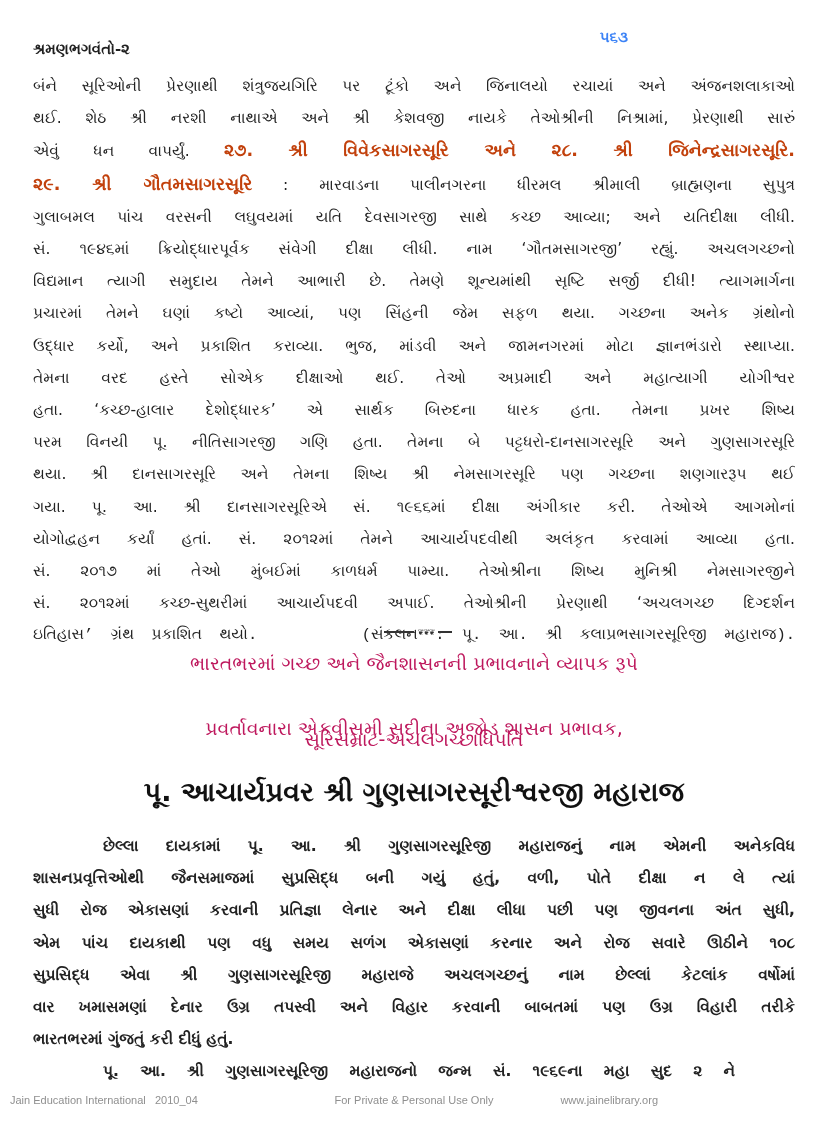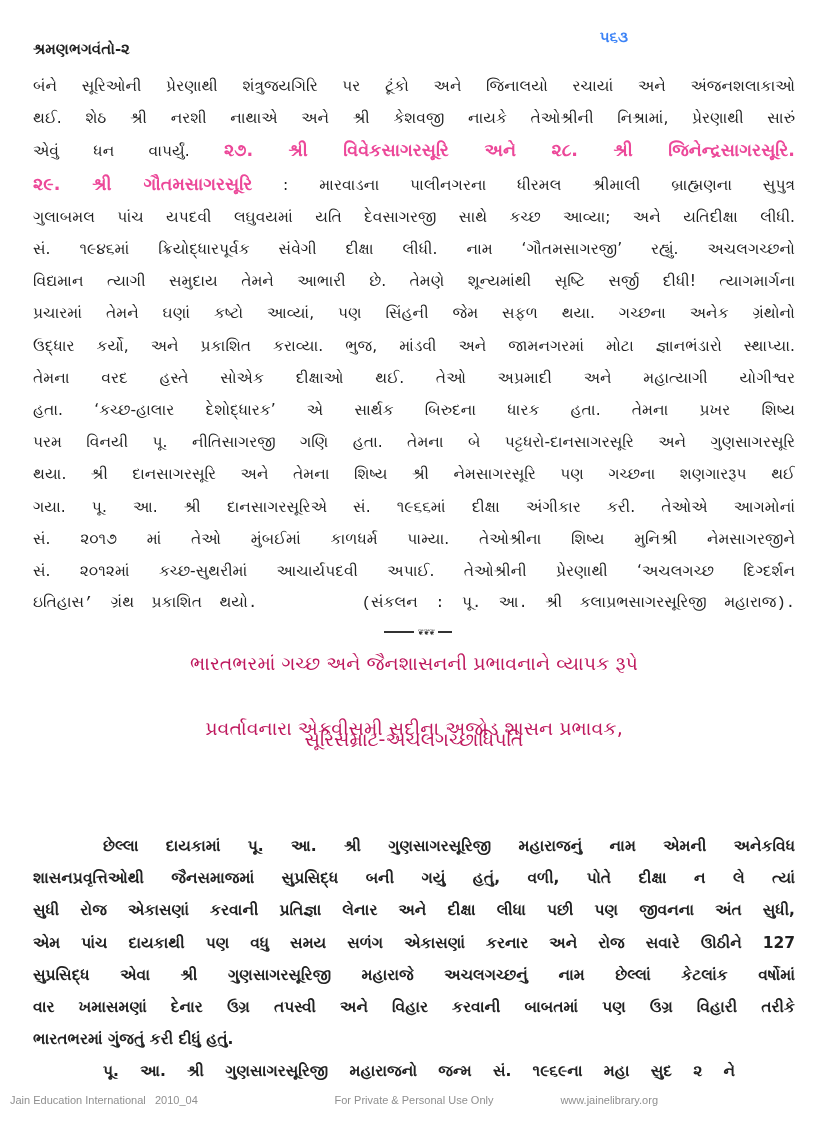--- a/index.html
+++ b/index.html
@@ -17,21 +17,21 @@
       position: absolute; right: 40px; top: 28px; font-size: 15px; font-weight: bold;
       font-family: "DejaVu Serif", serif; color: #3b82f6;
     }
     .body-block {
       position: absolute; left: 33px; width: 762px; font-size: 15.5px; line-height: 32.2px;
       text-align: justify; text-align-last: justify; font-family: "DejaVu Sans", sans-serif;
       color: #222;
     }
     .block-1 { top: 70px; }
     .line { display: block; white-space: nowrap; overflow: hidden; text-align: justify; text-align-last: justify; }
-    .bold-inline { font-weight: bold; font-size: 17.5px; color: #ec4899; }
+    .bold-inline { font-weight: bold; font-size: 17.5px; color: #c2410c; }
     .divider {
       position: absolute; left: 354px; top: 627px; width: 128px; height: 10px;
       display: flex; align-items: center; justify-content: center;
     }
     .divider .bar { height: 1.5px; background: #333; }
     .divider .orn { font-size: 8px; letter-spacing: -1px; color: #333; margin: 0 3px; }
     .heading-line {
       position: absolute; left: 0; width: 828px; text-align: center;
       font-size: 19px; color: #be185d; font-family: "DejaVu Sans", sans-serif;
     }
@@ -64,51 +64,53 @@
     <span class="line">બંને સૂરિઓની પ્રેરણાથી શંત્રુજયગિરિ પર ટૂંકો અને જિનાલયો રચાયાં અને અંજનશલાકાઓ</span>
     <span class="line">થઈ. શેઠ શ્રી નરશી નાથાએ અને શ્રી કેશવજી નાયકે તેઓશ્રીની નિશ્રામાં, પ્રેરણાથી સારું</span>
     <span class="line">
       <span>એવું ધન વાપર્યું.</span>
       <span class="bold-inline">૨૭. શ્રી વિવેકસાગરસૂરિ અને ૨૮. શ્રી જિનેન્દ્રસાગરસૂરિ.</span>
     </span>
     <span class="line">
       <span class="bold-inline">૨૯. શ્રી ગૌતમસાગરસૂરિ</span>
       <span>: મારવાડના પાલીનગરના ધીરમલ શ્રીમાલી બ્રાહ્મણના સુપુત્ર</span>
     </span>
-    <span class="line">ગુલાબમલ પાંચ યપદવી લઘુવયમાં યતિ દેવસાગરજી સાથે કચ્છ આવ્યા; અને યતિદીક્ષા લીધી.</span>
+    <span class="line">ગુલાબમલ પાંચ વરસની લઘુવયમાં યતિ દેવસાગરજી સાથે કચ્છ આવ્યા; અને યતિદીક્ષા લીધી.</span>
     <span class="line">સં. ૧૯૪૬માં ક્રિયોદ્ધારપૂર્વક સંવેગી દીક્ષા લીધી. નામ ‘ગૌતમસાગરજી’ રહ્યું. અચલગચ્છનો</span>
     <span class="line">વિદ્યમાન ત્યાગી સમુદાય તેમને આભારી છે. તેમણે શૂન્યમાંથી સૃષ્ટિ સર્જી દીધી! ત્યાગમાર્ગના</span>
     <span class="line">પ્રચારમાં તેમને ઘણાં કષ્ટો આવ્યાં, પણ સિંહની જેમ સફળ થયા. ગચ્છના અનેક ગ્રંથોનો</span>
     <span class="line">ઉદ્ધાર કર્યો, અને પ્રકાશિત કરાવ્યા. ભુજ, માંડવી અને જામનગરમાં મોટા જ્ઞાનભંડારો સ્થાપ્યા.</span>
     <span class="line">તેમના વરદ હસ્તે સોએક દીક્ષાઓ થઈ. તેઓ અપ્રમાદી અને મહાત્યાગી યોગીશ્વર</span>
     <span class="line">હતા. ‘કચ્છ-હાલાર દેશોદ્ધારક’ એ સાર્થક બિરુદના ધારક હતા. તેમના પ્રખર શિષ્ય</span>
     <span class="line">પરમ વિનયી પૂ. નીતિસાગરજી ગણિ હતા. તેમના બે પટ્ટધરો-દાનસાગરસૂરિ અને ગુણસાગરસૂરિ</span>
     <span class="line">થયા. શ્રી દાનસાગરસૂરિ અને તેમના શિષ્ય શ્રી નેમસાગરસૂરિ પણ ગચ્છના શણગારરૂપ થઈ</span>
     <span class="line">ગયા. પૂ. આ. શ્રી દાનસાગરસૂરિએ સં. ૧૯૬૬માં દીક્ષા અંગીકાર કરી. તેઓએ આગમોનાં</span>
+    <span class="line">યોગોદ્વહન કર્યાં હતાં. સં. ૨૦૧૨માં તેમને આચાર્યપદવીથી અલંકૃત કરવામાં આવ્યા હતા.</span>
     <span class="line">સં. ૨૦૧૭ માં તેઓ મુંબઈમાં કાળધર્મ પામ્યા. તેઓશ્રીના શિષ્ય મુનિશ્રી નેમસાગરજીને</span>
     <span class="line">સં. ૨૦૧૨માં કચ્છ-સુથરીમાં આચાર્યપદવી અપાઈ. તેઓશ્રીની પ્રેરણાથી ‘અચલગચ્છ દિગ્દર્શન</span>
     <span class="line" style="white-space: pre; font-family: Liberation Mono, monospace;">ઇતિહાસ’ ગ્રંથ પ્રકાશિત થયો.      (સંકલન : પૂ. આ. શ્રી કલાપ્રભસાગરસૂરિજી મહારાજ).</span>
   </div>
 
   <div class="divider">
     <span class="bar" style="width: 30px;"></span>
     <span class="orn">❦❦❦</span>
     <span class="bar" style="width: 14px;"></span>
   </div>
 
   <div class="heading-line h1">ભારતભરમાં ગચ્છ અને જૈનશાસનની પ્રભાવનાને વ્યાપક રૂપે</div>
   <div class="heading-line h2">પ્રવર્તાવનારા એકવીસમી સદીના અજોડ શાસન પ્રભાવક,</div>
   <div class="heading-line h3">સૂરિસમ્રાટ-અચલગચ્છાધિપતિ</div>
 
+  <div class="title">પૂ. આચાર્યપ્રવર શ્રી ગુણસાગરસૂરીશ્વરજી મહારાજ</div>
 
   <div class="body-block block-2">
     <span class="line indent">છેલ્લા દાયકામાં પૂ. આ. શ્રી ગુણસાગરસૂરિજી મહારાજનું નામ એમની અનેકવિધ</span>
     <span class="line">શાસનપ્રવૃત્તિઓથી જૈનસમાજમાં સુપ્રસિદ્ધ બની ગયું હતું, વળી, પોતે દીક્ષા ન લે ત્યાં</span>
     <span class="line">સુધી રોજ એકાસણાં કરવાની પ્રતિજ્ઞા લેનાર અને દીક્ષા લીધા પછી પણ જીવનના અંત સુધી,</span>
-    <span class="line">એમ પાંચ દાયકાથી પણ વધુ સમય સળંગ એકાસણાં કરનાર અને રોજ સવારે ઊઠીને 127</span>
+    <span class="line">એમ પાંચ દાયકાથી પણ વધુ સમય સળંગ એકાસણાં કરનાર અને રોજ સવારે ઊઠીને ૧૦૮</span>
     <span class="line">સુપ્રસિદ્ધ એવા શ્રી ગુણસાગરસૂરિજી મહારાજે અચલગચ્છનું નામ છેલ્લાં કેટલાંક વર્ષોમાં</span>
     <span class="line">વાર ખમાસમણાં દેનાર ઉગ્ર તપસ્વી અને વિહાર કરવાની બાબતમાં પણ ઉગ્ર વિહારી તરીકે</span>
     <span class="line" style="text-align: left; text-align-last: left;">ભારતભરમાં ગુંજતું કરી દીધું હતું.</span>
     <span class="line indent" style="padding-right: 60px;">પૂ. આ. શ્રી ગુણસાગરસૂરિજી મહારાજનો જન્મ સં. ૧૯૬૯ના મહા સુદ ૨ ને</span>
   </div>
 
   <div class="footer footer-left" style="white-space: pre;">Jain Education International   2010_04</div>
   <div class="footer footer-center">For Private &amp; Personal Use Only</div>
   <div class="footer footer-right">www.jainelibrary.org</div>
 

